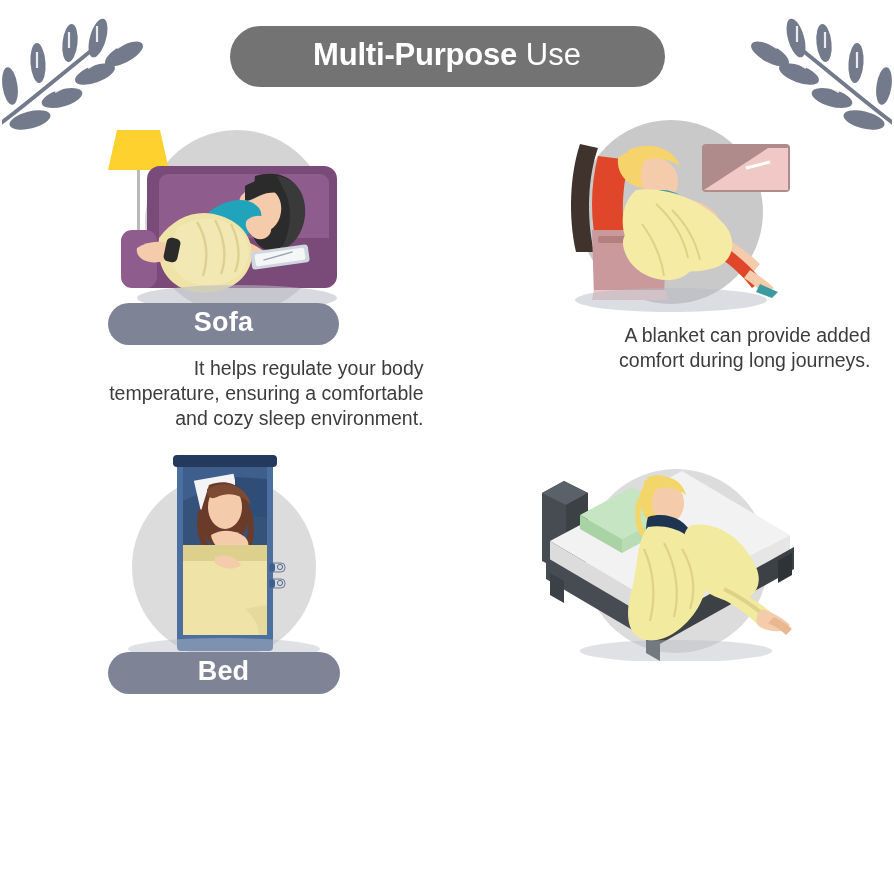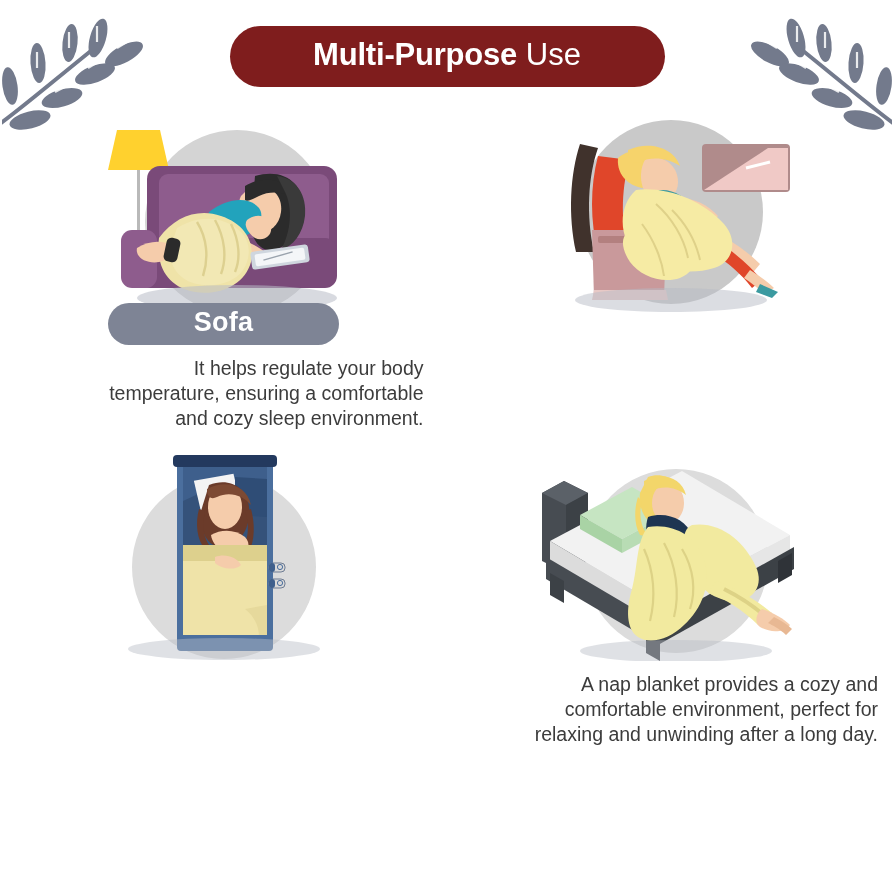--- a/index.html
+++ b/index.html
@@ -15,21 +15,21 @@
   .branch { position:absolute; top:8px; width:150px; height:125px; }
   .branch-left  { left:2px; }
   .branch-right { right:2px; }
 
   
   .banner-wrap {
     position:absolute; top:26px; left:0; width:894px;
     display:flex; justify-content:center;
   }
   .banner {
-    background:#7f1d1d;
+    background:#737373;
     border-radius:34px;
     padding:11px 52px 14px 52px;
     min-width:435px;
     text-align:center;
     white-space:nowrap;
   }
   .banner-strong {
     color:#ffffff; font-size:31px; font-weight:bold; letter-spacing:-0.2px;
   }
   .banner-light {
@@ -223,20 +223,22 @@
 
         <path d="M130 78 C160 74 196 88 218 112 C232 128 228 150 208 156 C184 164 150 158 132 144 C114 130 110 96 130 78 Z" fill="#f6eba4"></path>
         <path d="M122 120 C140 112 166 118 182 132 C194 142 190 160 174 166 C156 172 134 164 124 150 C116 138 114 126 122 120 Z" fill="#f6eba4"></path>
         <path d="M150 92 C166 106 178 126 182 146" stroke="#dfd189" stroke-width="2" fill="none"></path>
         <path d="M166 98 C180 112 190 130 194 148" stroke="#dfd189" stroke-width="2" fill="none"></path>
         <path d="M136 112 C148 128 156 148 158 164" stroke="#dfd189" stroke-width="2" fill="none"></path>
 
         <ellipse cx="165" cy="188" rx="96" ry="12" fill="#b8bcc6" opacity="0.5"></ellipse>
       </svg>
     </div>
+    <div class="desc">A blanket can provide added
+comfort during long journeys.</div>
   </div>
 
   <div class="card card-r2">
     <div class="art art-tall">
       <svg viewBox="0 0 330 212" width="330" height="212">
         <circle cx="165" cy="118" r="92" fill="#dcdcdc"></circle>
 
         <rect x="118" y="8" width="96" height="194" rx="4" fill="#4b6f9e"></rect>
 
         <rect x="114" y="6" width="104" height="12" rx="4" fill="#23395e"></rect>
@@ -272,20 +274,21 @@
           <rect x="210" y="114" width="6" height="9" rx="3" fill="#3e5f8c"></rect>
           <circle cx="221" cy="118" r="2.6" fill="none" stroke="#4b6f9e" stroke-width="1"></circle>
           <rect x="210" y="130" width="16" height="9" rx="4" fill="#d8d8d8" stroke="#6e7c93" stroke-width="1"></rect>
           <rect x="210" y="130" width="6" height="9" rx="3" fill="#3e5f8c"></rect>
           <circle cx="221" cy="134" r="2.6" fill="none" stroke="#4b6f9e" stroke-width="1"></circle>
         </g>
 
         <ellipse cx="165" cy="200" rx="96" ry="11" fill="#b8bcc6" opacity="0.45"></ellipse>
       </svg>
     </div>
+    <div class="pill pill-bed">Bed</div>
   </div>
 
   <div class="card card-r2">
     <div class="art art-tall">
       <svg viewBox="0 0 330 212" width="330" height="212">
         <circle cx="170" cy="112" r="92" fill="#dcdcdc"></circle>
 
         <path d="M36 44 L58 32 L82 44 L82 112 L60 124 L36 112 Z" fill="#474c52"></path>
         <path d="M58 32 L82 44 L60 56 L36 44 Z" fill="#5b6168"></path>
         <path d="M60 56 L82 44 L82 112 L60 124 Z" fill="#3c4146"></path>
@@ -326,18 +329,15 @@
         <path d="M268 168 C276 172 282 176 286 180 L280 186 C274 180 266 176 262 174 Z" fill="#e8b893"></path>
 
         <path d="M142 78 C166 74 190 86 198 110 C206 134 196 160 178 176 C164 190 144 196 132 188 C120 180 120 160 126 140 C132 118 130 92 142 78 Z" fill="#f2ea9f"></path>
         <path d="M138 100 C148 122 150 148 144 172" stroke="#ddd286" stroke-width="2.2" fill="none"></path>
         <path d="M158 94 C170 116 174 144 168 168" stroke="#ddd286" stroke-width="2.2" fill="none"></path>
         <path d="M176 100 C188 120 190 142 184 160" stroke="#ddd286" stroke-width="2.2" fill="none"></path>
 
         <ellipse cx="170" cy="202" rx="96" ry="11" fill="#b8bcc6" opacity="0.45"></ellipse>
       </svg>
     </div>
-    <div class="desc desc-wide">A nap blanket provides a cozy and
-comfortable  environment, perfect for
-relaxing and unwinding after a long day.</div>
   </div>
 
 </div>
 
 </body></html>

